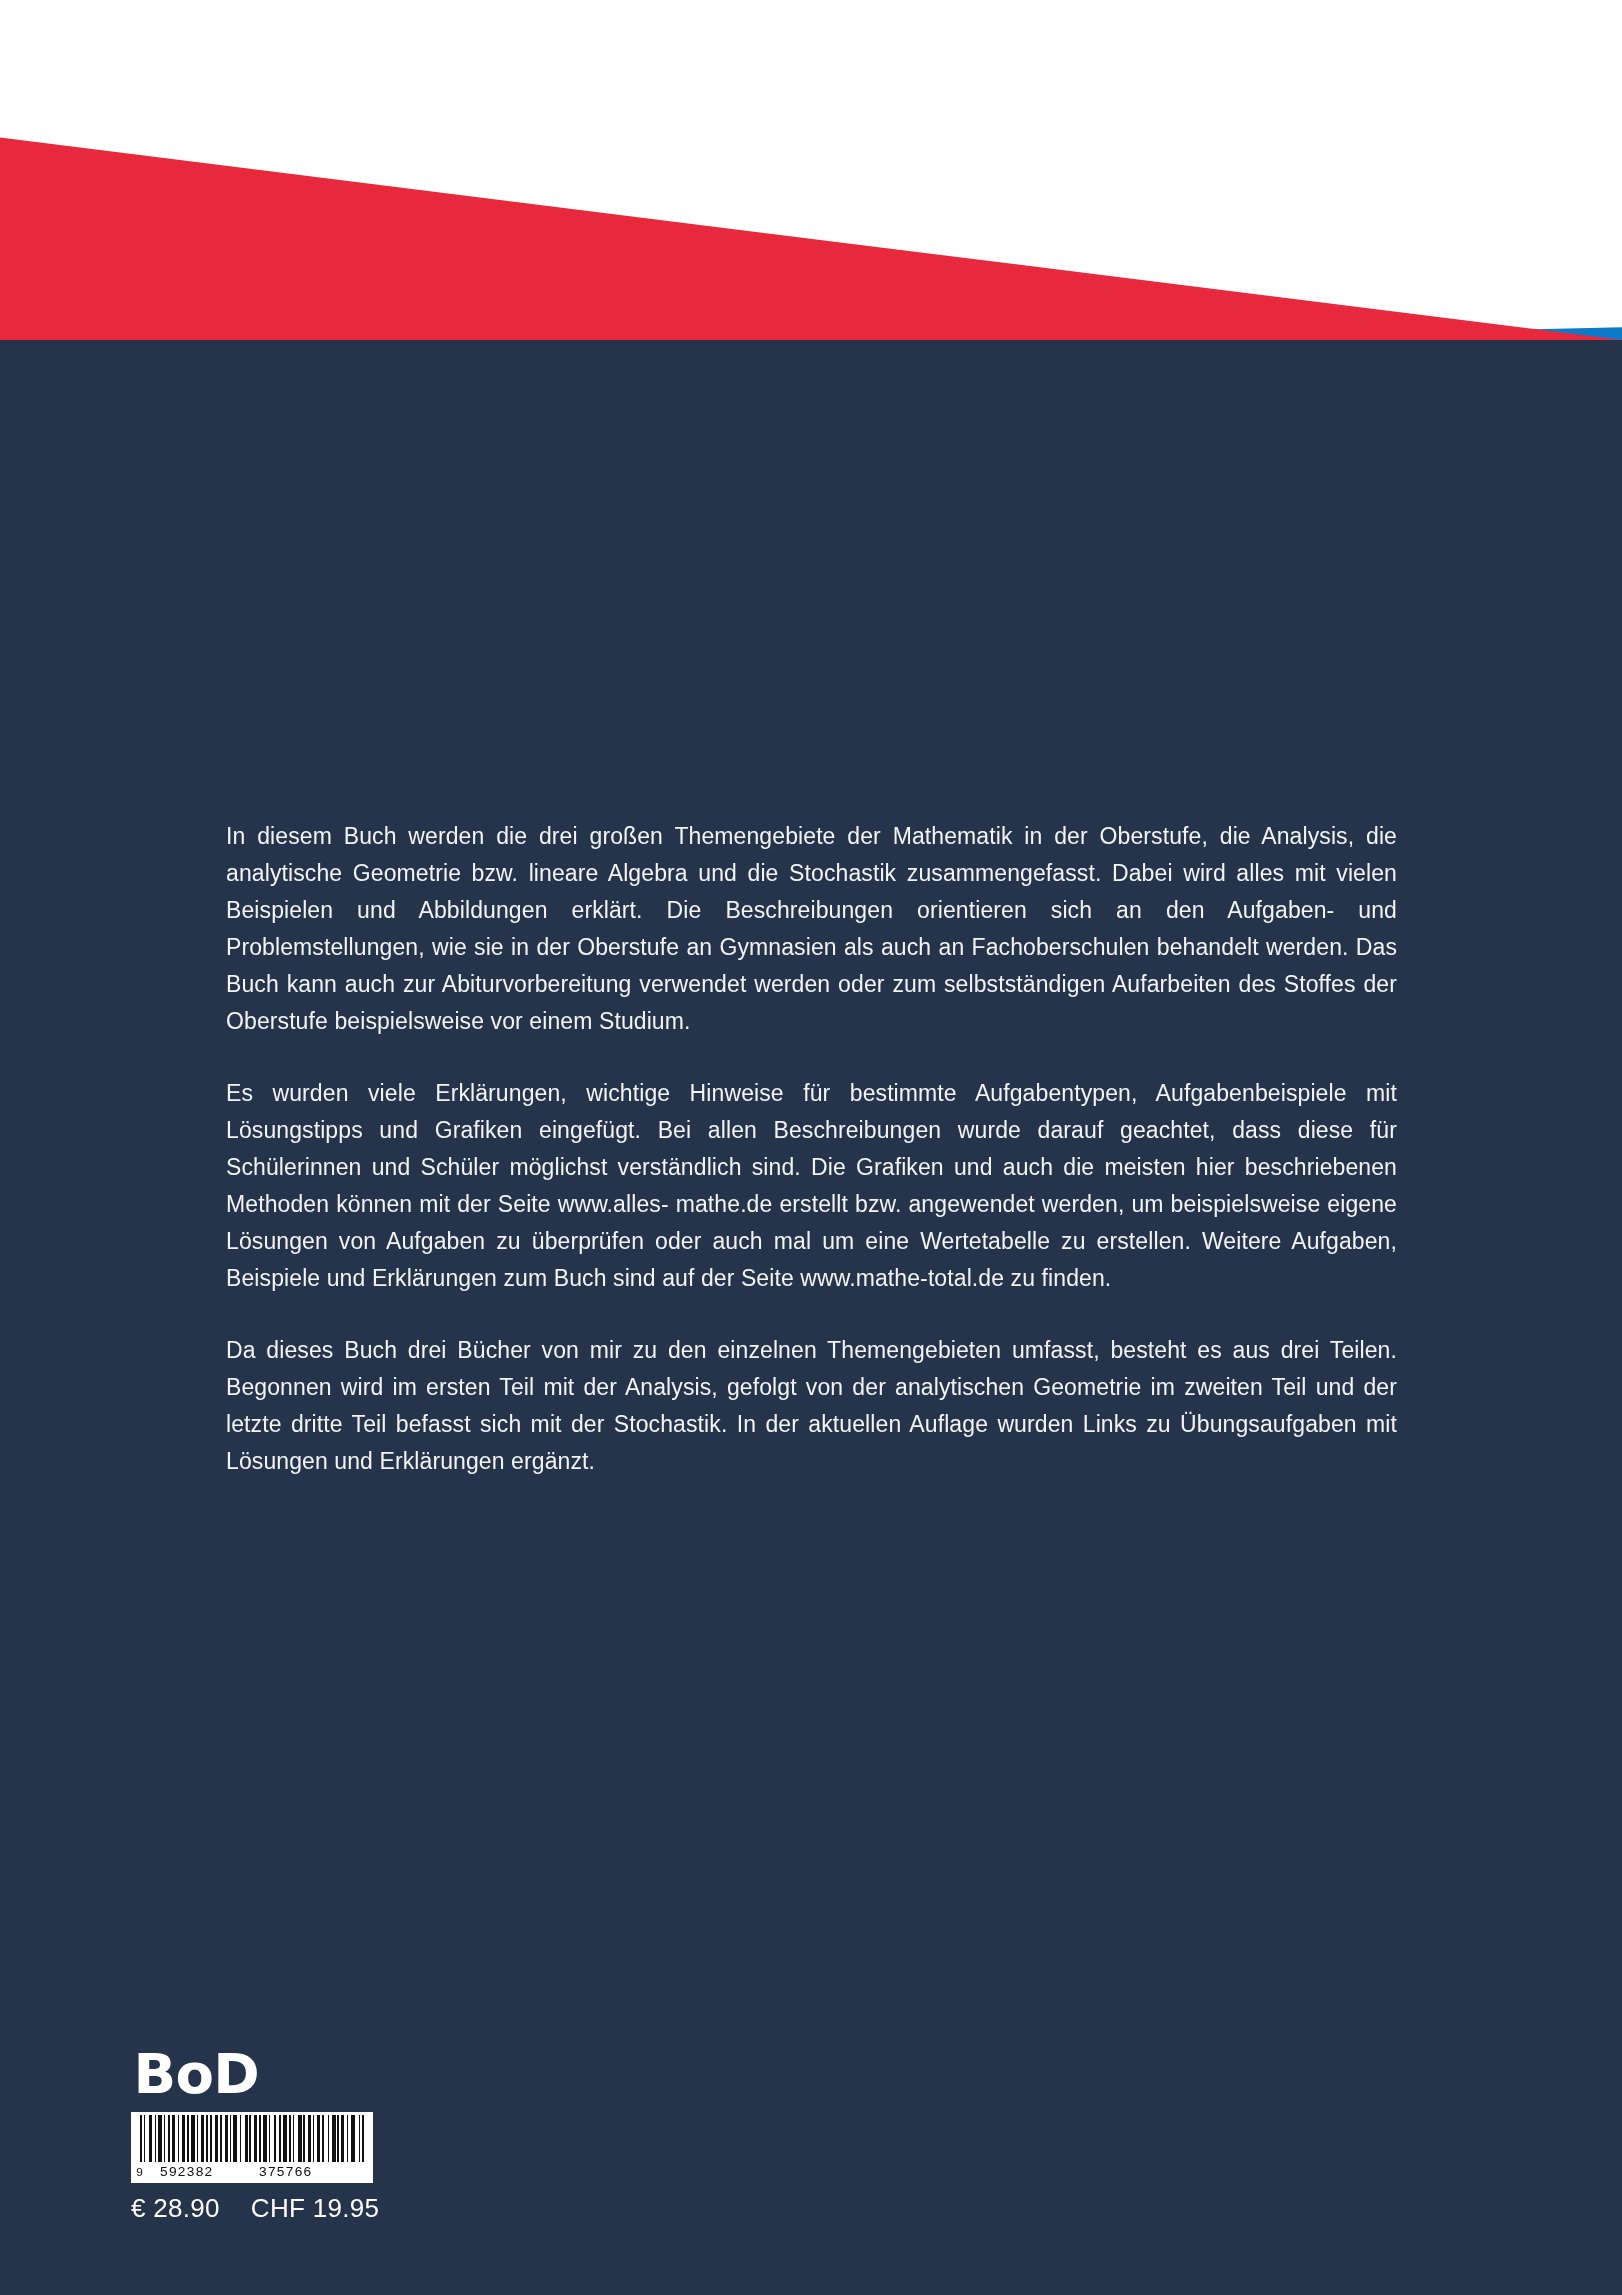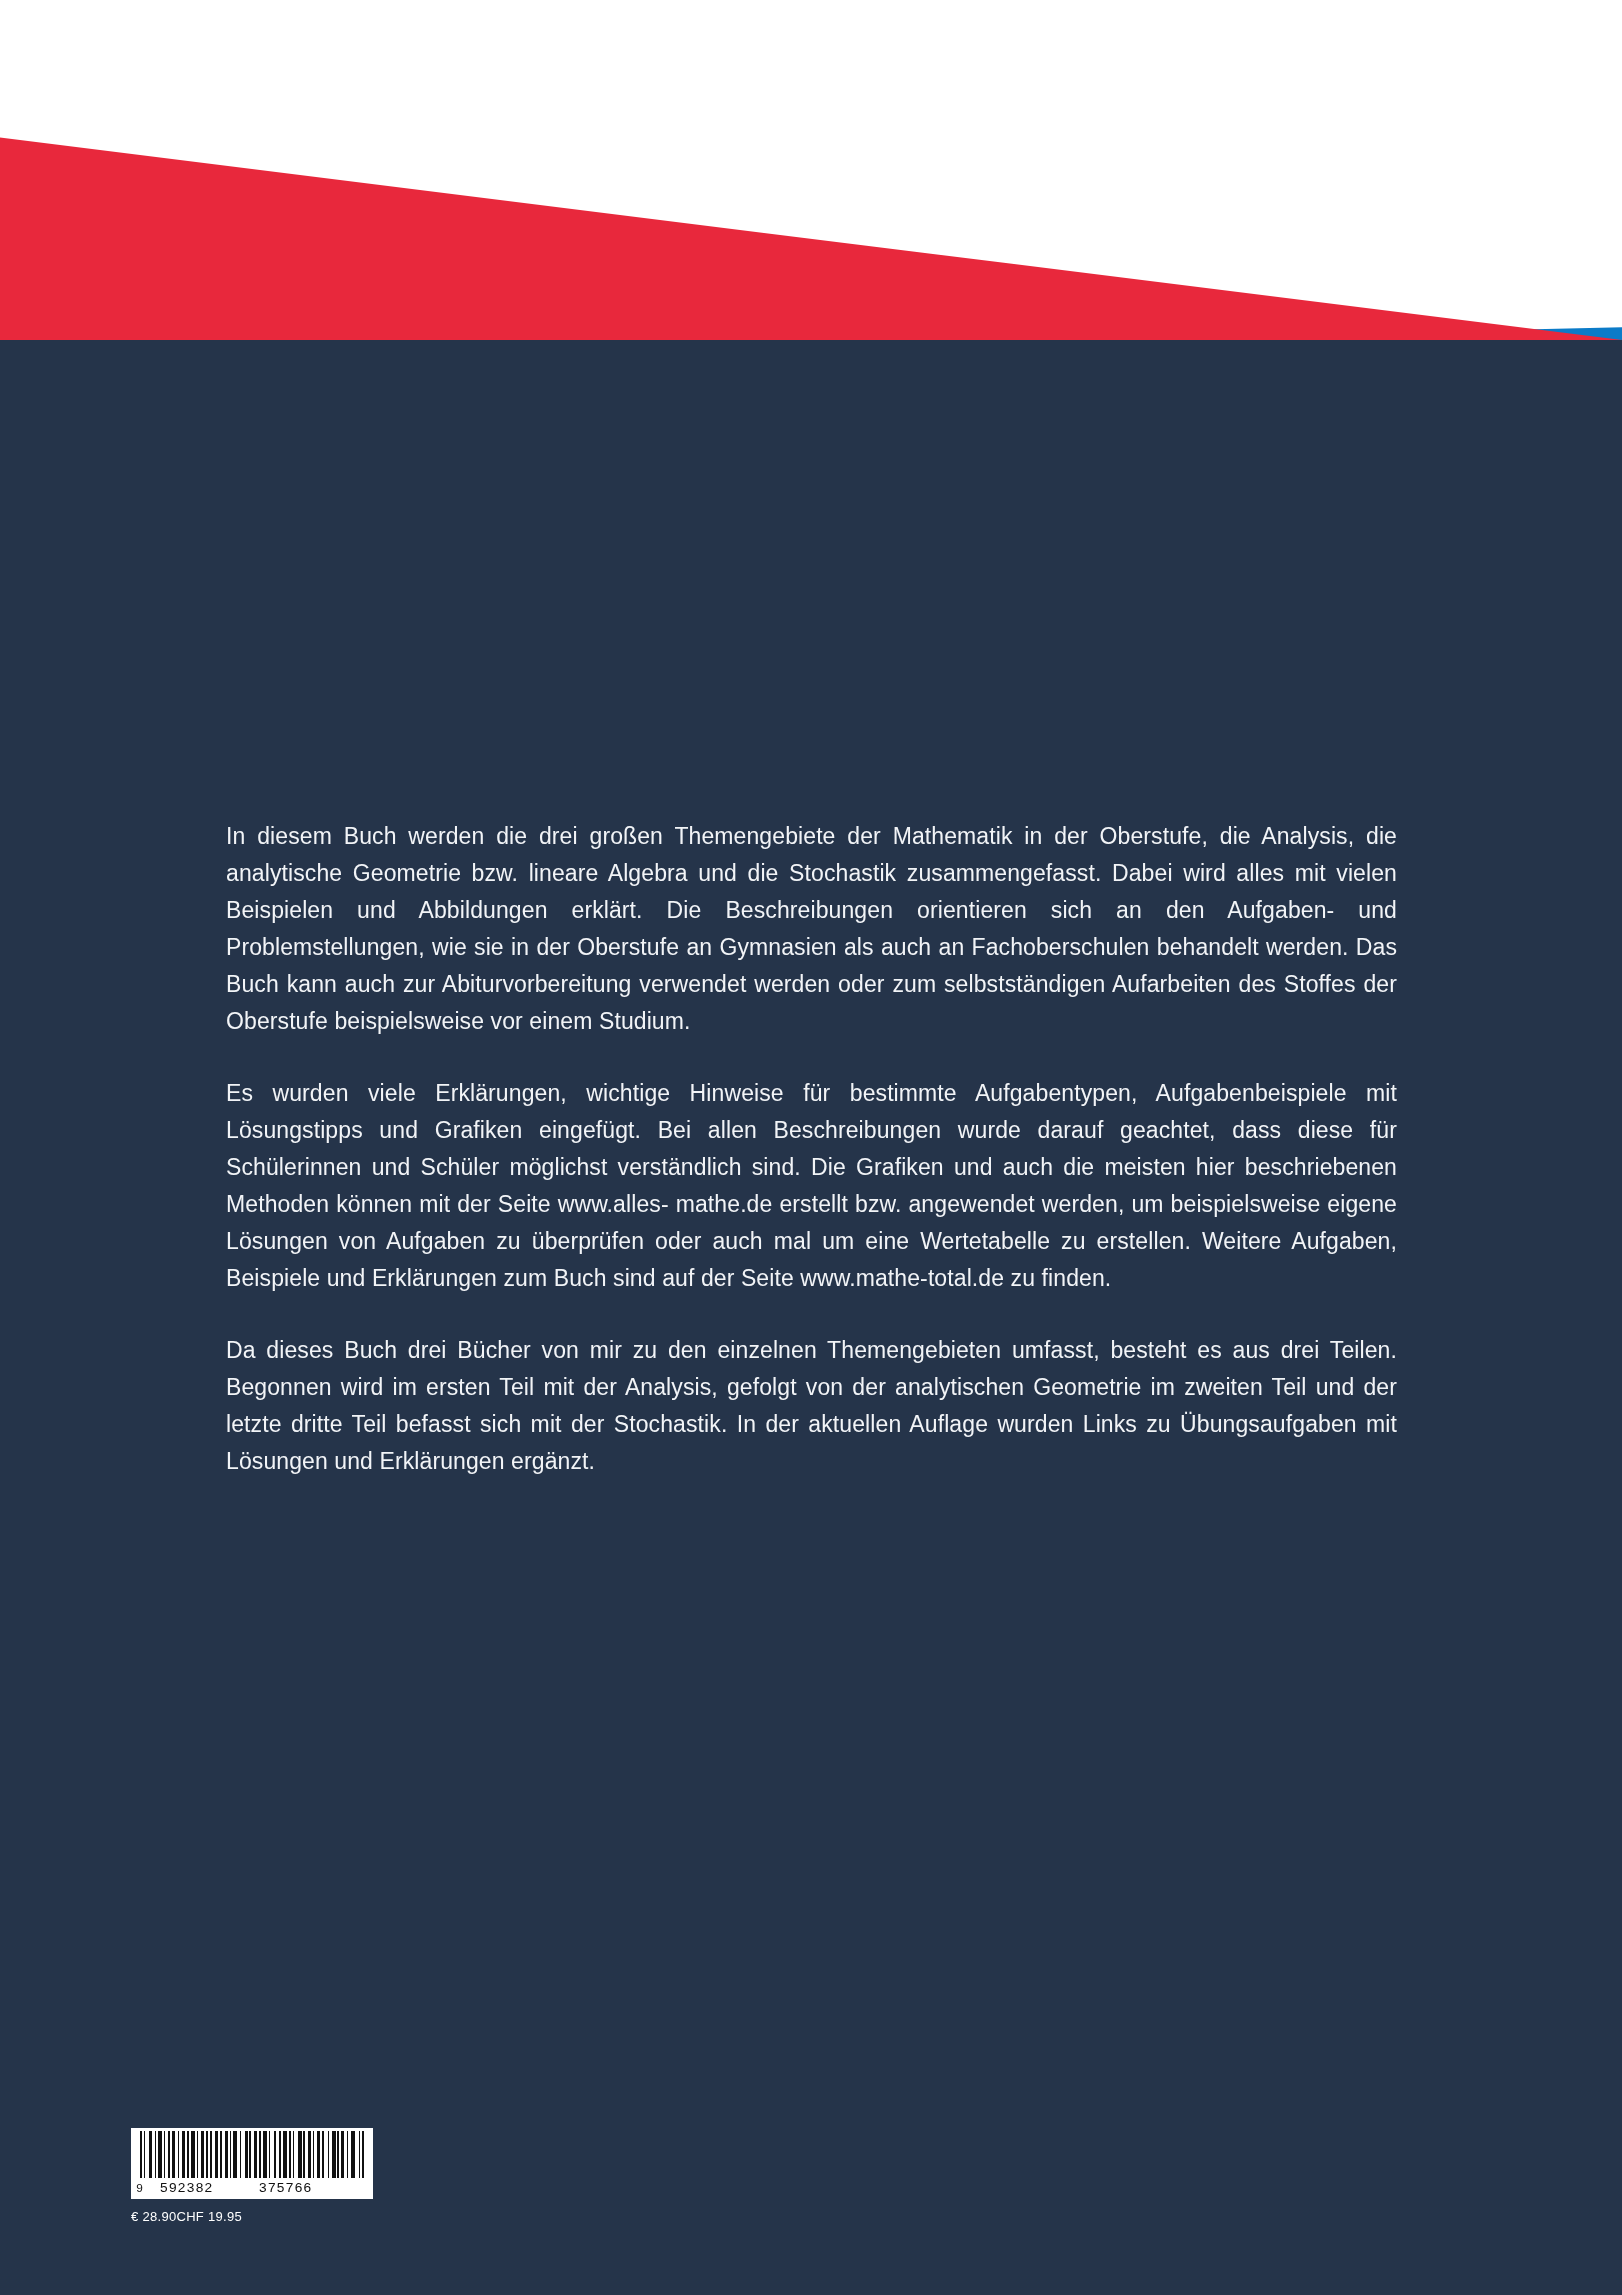--- a/index.html
+++ b/index.html
@@ -127,23 +127,24 @@
     bottom: 0;
   }
   .barcode-digits .d-right {
     position: absolute;
     left: 128px;
     bottom: 0;
   }
   .price-row {
     margin-top: 10.5px;
     color: #ffffff;
-    font-size: 13px;
+    font-size: 26px;
     letter-spacing: 0.3px;
     display: flex;
+    gap: 31px;
   }
 </style>
 </head>
 <body>
 
 <div id="page">
 
   <div class="banner">
     <svg viewBox="0 0 2480 700" preserveAspectRatio="none">
       <rect x="0" y="0" width="2480" height="700" fill="#ffffff"></rect>
@@ -156,20 +157,21 @@
 
   <div class="dark-body"></div>
 
   <div class="text-block">
     <p>In diesem Buch werden die drei großen Themengebiete der Mathematik in der Oberstufe, die Analysis, die analytische Geometrie bzw. lineare Algebra und die Stochastik zusammengefasst. Dabei wird alles mit vielen Beispielen und Abbildungen erklärt. Die Beschreibungen orientieren sich an den Aufgaben- und Problemstellungen, wie sie in der Oberstufe an Gymnasien als auch an Fachoberschulen behandelt werden. Das Buch kann auch zur Abiturvorbereitung verwendet werden oder zum selbstständigen Aufarbeiten des Stoffes der Oberstufe beispielsweise vor einem Studium.</p>
     <p>Es wurden viele Erklärungen, wichtige Hinweise für bestimmte Aufgabentypen, Aufgabenbeispiele mit Lösungstipps und Grafiken eingefügt. Bei allen Beschreibungen wurde darauf geachtet, dass diese für Schülerinnen und Schüler möglichst verständlich sind. Die Grafiken und auch die meisten hier beschriebenen Methoden können mit der Seite www.alles- mathe.de erstellt bzw. angewendet werden, um beispielsweise eigene Lösungen von Aufgaben zu überprüfen oder auch mal um eine Wertetabelle zu erstellen. Weitere Aufgaben, Beispiele und Erklärungen zum Buch sind auf der Seite www.mathe-total.de zu finden.</p>
     <p>Da dieses Buch drei Bücher von mir zu den einzelnen Themengebieten umfasst, besteht es aus drei Teilen. Begonnen wird im ersten Teil mit der Analysis, gefolgt von der analytischen Geometrie im zweiten Teil und der letzte dritte Teil befasst sich mit der Stochastik. In der aktuellen Auflage wurden Links zu Übungsaufgaben mit Lösungen und Erklärungen ergänzt.</p>
   </div>
 
   <div class="footer">
+    <div class="bod-logo">BoD</div>
 
     <div class="barcode-wrap">
       <div class="barcode-bars">
         <span style="width:2px"></span>
           <span style="width:2px;background:transparent"></span>
           <span style="width:2px"></span>
         <span style="width:4.6px;background:transparent"></span>
         <span style="width:3.3px"></span>
           <span style="width:2.6px;background:transparent"></span>
           <span style="width:1.3px"></span>

